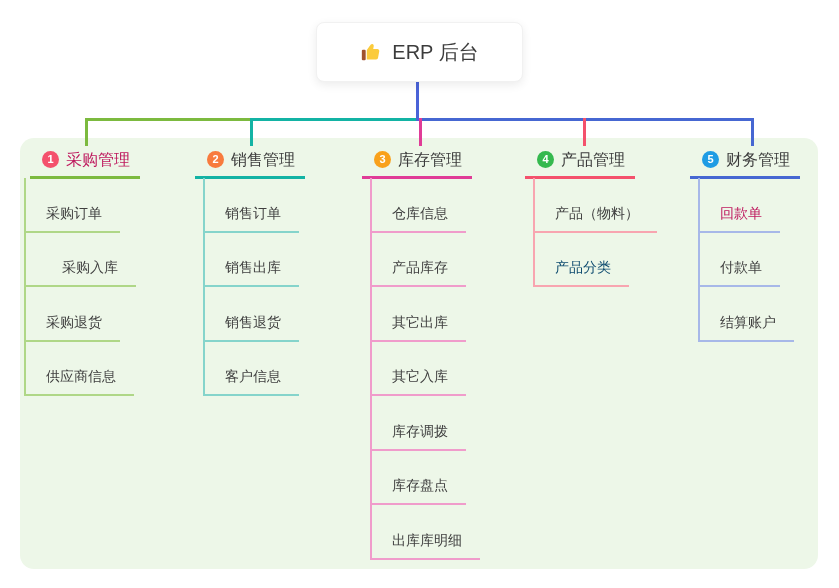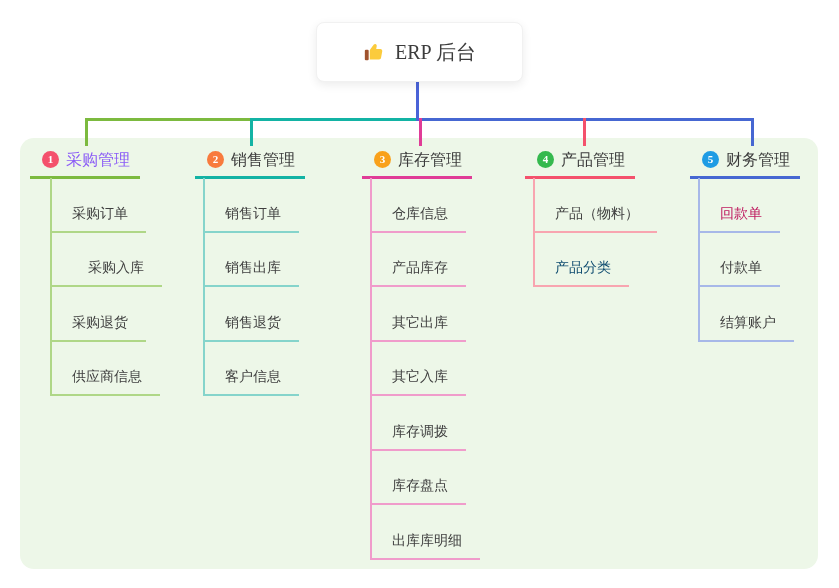--- a/index.html
+++ b/index.html
@@ -1,18 +1,18 @@
 <!DOCTYPE html>
 <html><head>
 <meta charset="utf-8">
 <style>
   html,body{margin:0;padding:0;background:#ffffff;}
   #stage{
     position:relative;width:839px;height:574px;overflow:hidden;
-    font-family:Liberation Serif, serif;background:#ffffff;
+    font-family:Liberation Sans, sans-serif;background:#ffffff;
   }
   
   .canvas-bg{
     position:absolute;left:20px;top:138px;width:798px;height:431px;
     border-radius:14px;
   }
   
   .root-node{
     position:absolute;left:316px;top:22px;width:207px;height:60px;
     background:#ffffff;border:1px solid #f1f1f1;border-radius:8px;
@@ -68,23 +68,23 @@
     <svg class="thumb" viewBox="0 0 24 24" aria-hidden="true">
       <rect x="2" y="9.5" width="4.2" height="11.5" rx="1.2" fill="#A0522D"></rect>
       <path fill="#FBCB3C" d="M7.4 21V10.8c0-.6.2-1.2.6-1.7l3.8-5.2c.4-.5 1-.8 1.6-.7 1.1.2 1.8 1.2 1.6 2.3l-.6 3.3h4.6c1.3 0 2.3 1.2 2 2.5l-1.3 7c-.2 1-1.1 1.8-2.1 1.8H7.4z"></path>
     </svg>
     <span>ERP 后台</span>
   </div>
 
   <div id="branches">
       <div class="branch-title" style="left: 30px; border-bottom-color: rgb(124, 186, 63);">
         <span class="badge" style="background: rgb(244, 81, 108);">1</span>
-        <span style="color: #8b5cf6;">采购管理</span>
+        <span style="color: #be185d;">采购管理</span>
       </div>
-      <div class="children" style="left: 50px; border-left-color: rgb(175, 215, 135);">
+      <div class="children" style="left: 24px; border-left-color: rgb(175, 215, 135);">
         <div class="child-row">
           <div class="child-node" style="border-bottom-color: rgb(175, 215, 135); color: rgb(63, 63, 63);">采购订单</div>
         </div>
         <div class="child-row">
           <div class="child-node" style="border-bottom-color: rgb(175, 215, 135); color: rgb(63, 63, 63); padding-left: 36px;">采购入库</div>
         </div>
         <div class="child-row">
           <div class="child-node" style="border-bottom-color: rgb(175, 215, 135); color: rgb(63, 63, 63);">采购退货</div>
         </div>
         <div class="child-row">

